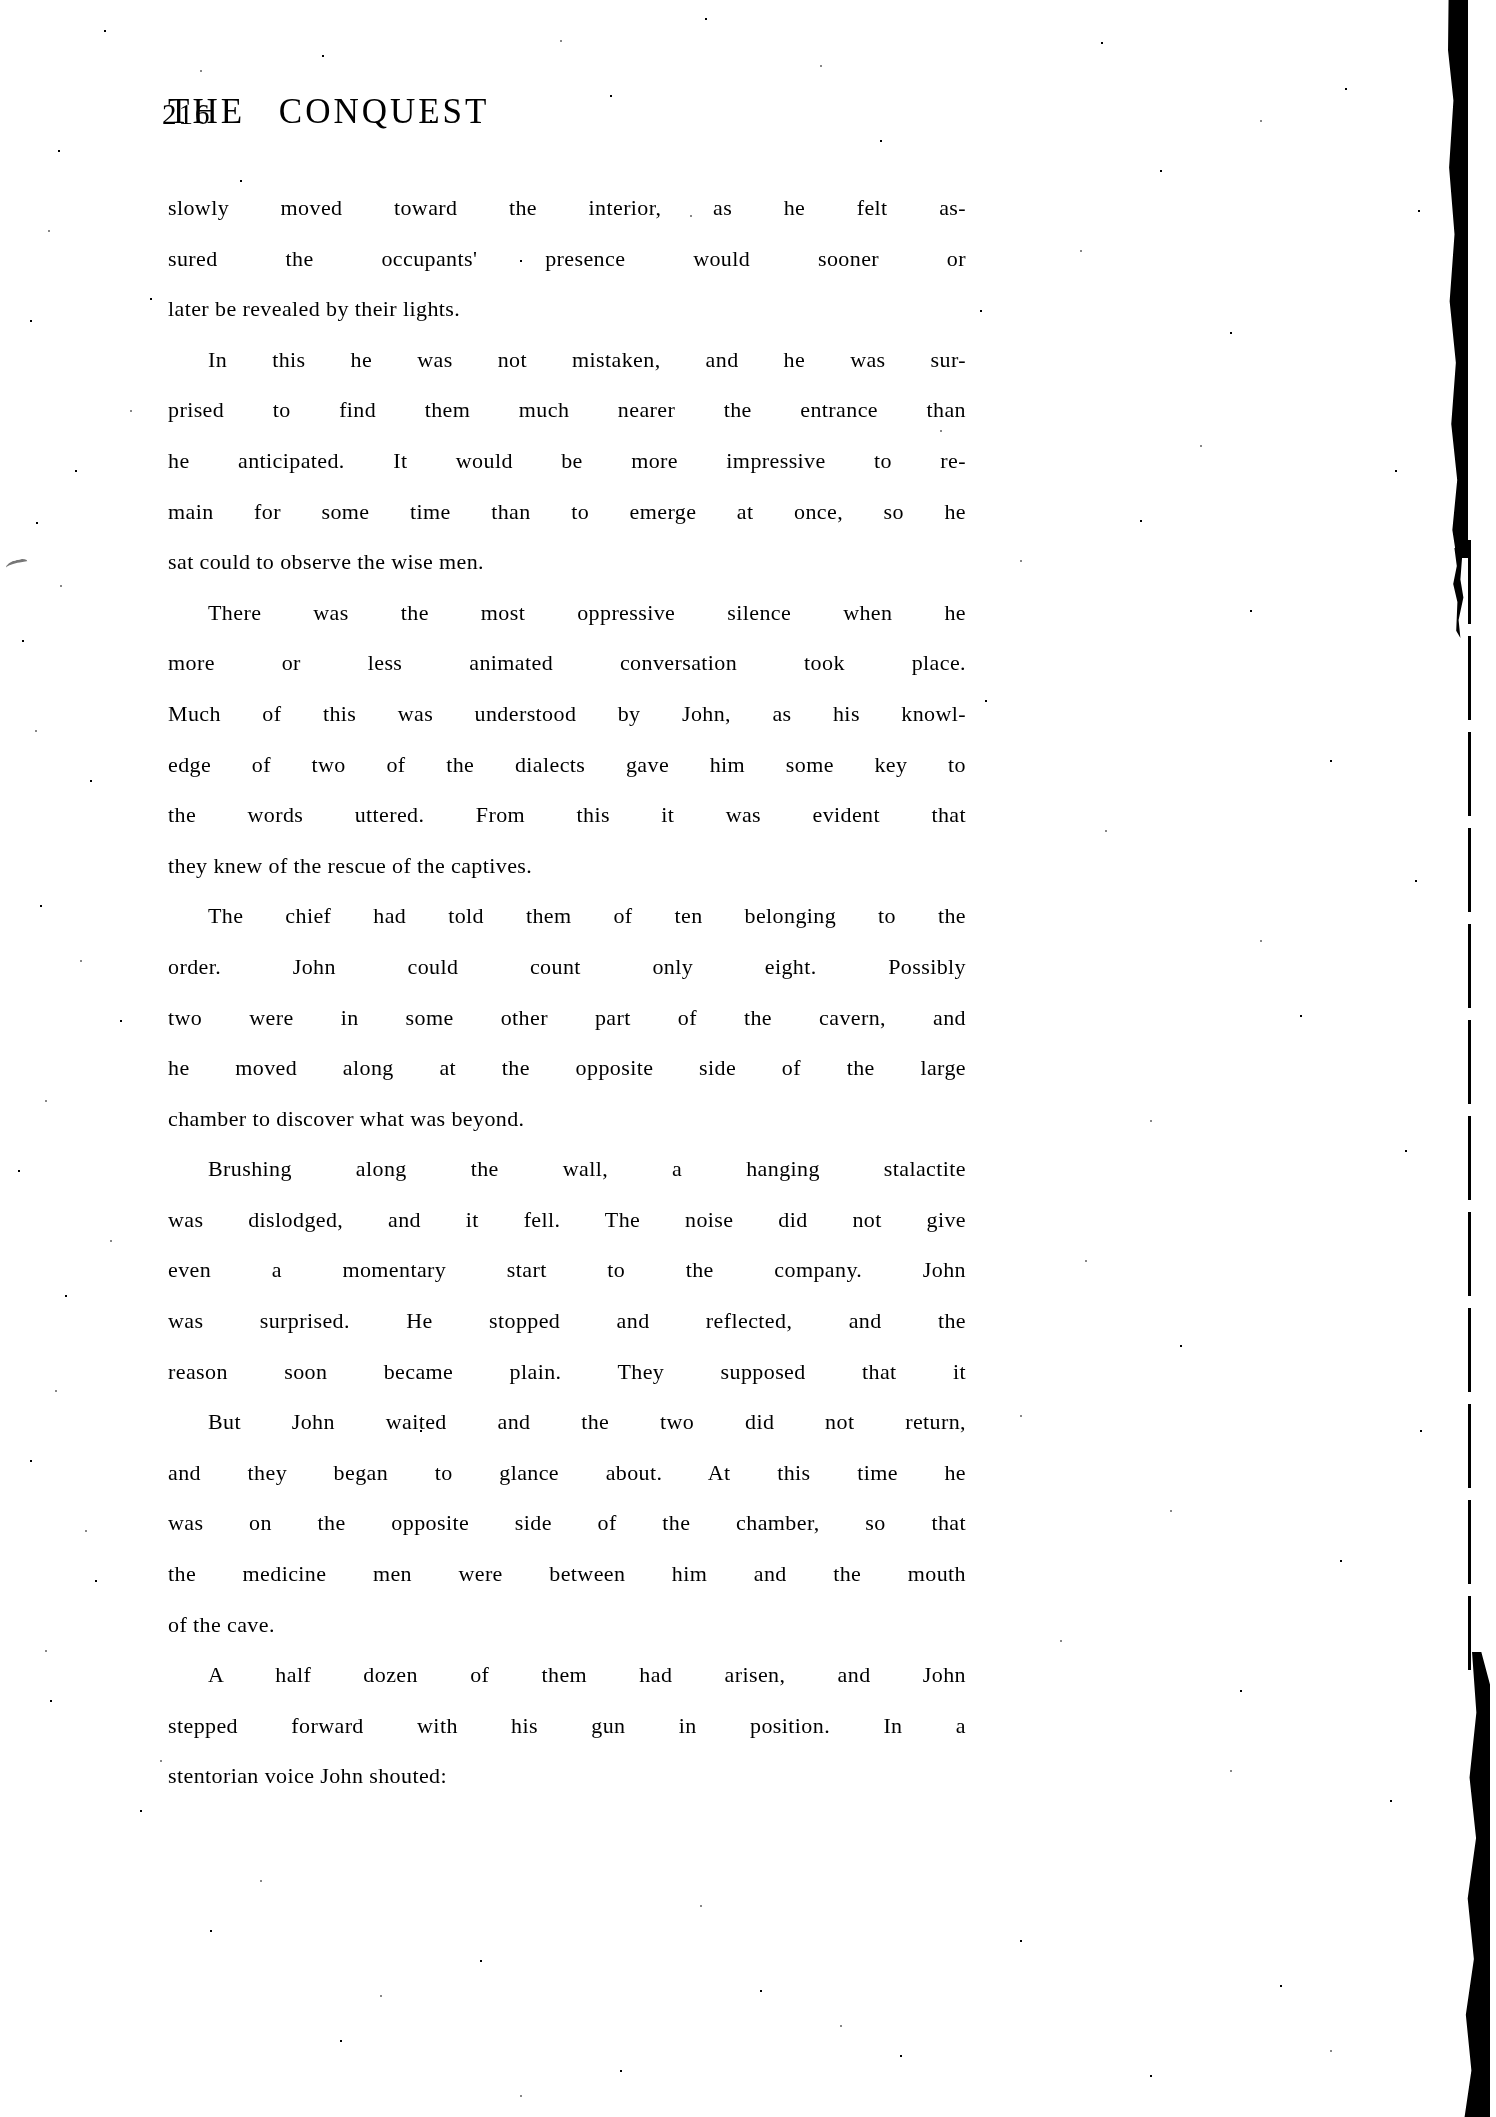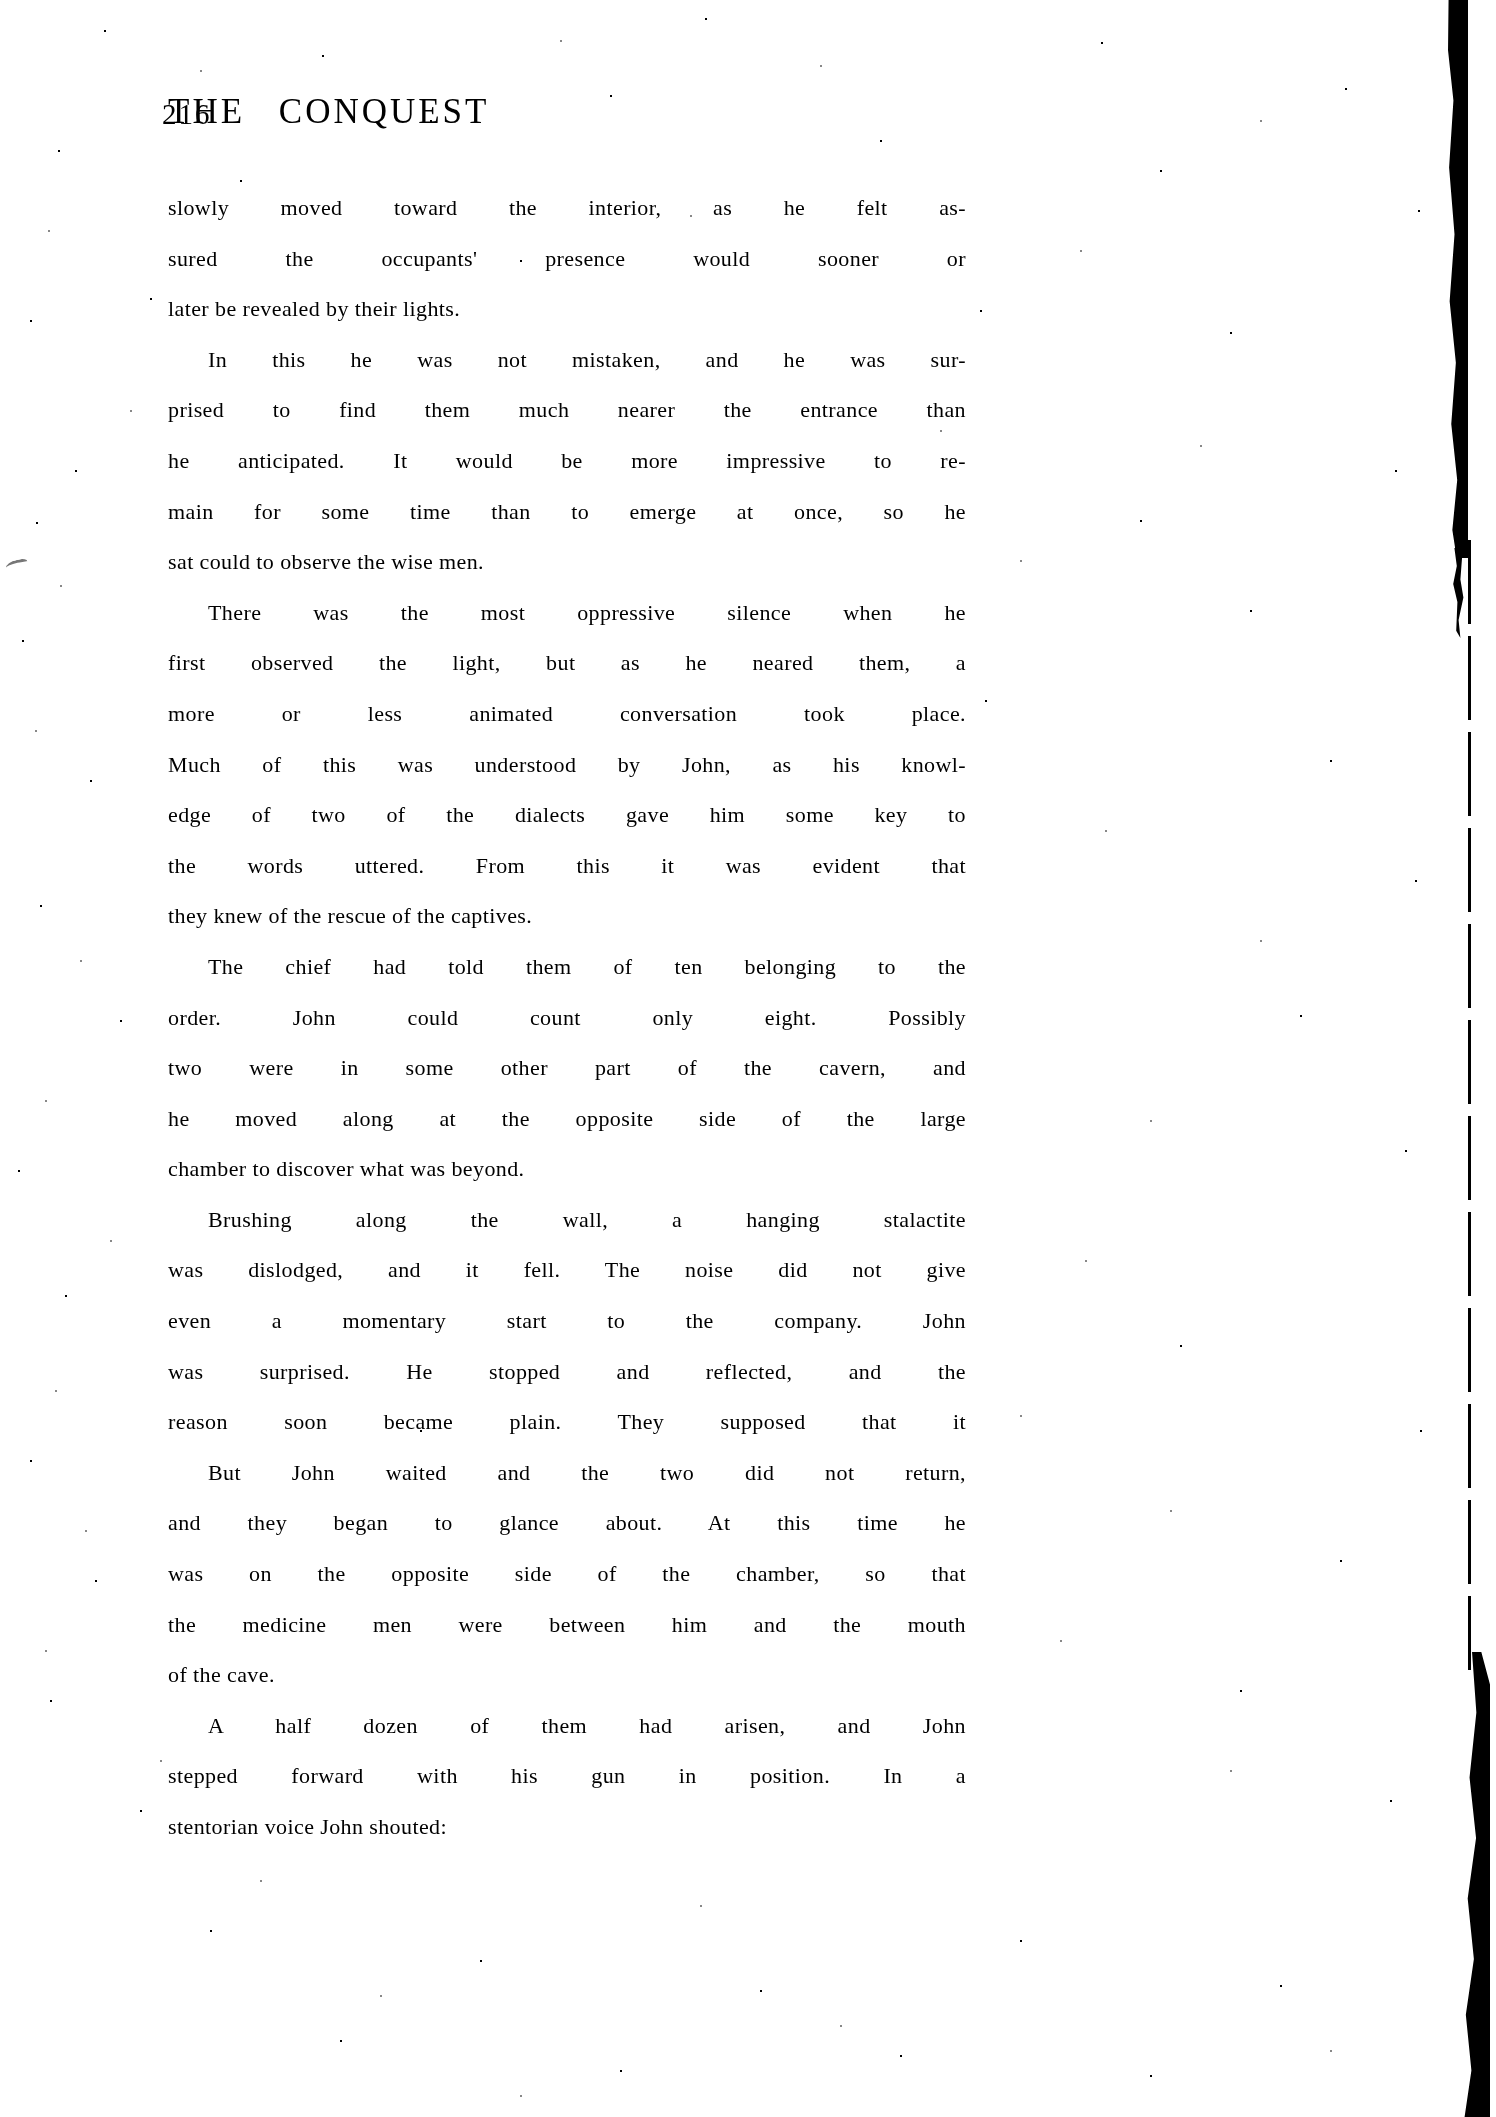--- a/index.html
+++ b/index.html
@@ -115,21 +115,20 @@
   <div class="text-body" id="text-body">
       <div class="line">slowly moved toward the interior, as he felt as-</div>
       <div class="line">sured the occupants' presence would sooner or</div>
       <div class="line para-end">later be revealed by their lights.</div>
       <div class="line para-start">In this he was not mistaken, and he was sur-</div>
       <div class="line">prised to find them much nearer the entrance than</div>
       <div class="line">he anticipated.  It would be more impressive to re-</div>
       <div class="line">main for some time than to emerge at once, so he</div>
       <div class="line para-end">sat could to observe the wise men.</div>
       <div class="line para-start">There was the most oppressive silence when he</div>
-      <div class="line">first observed the light, but as he neared them, a</div>
       <div class="line">more or less animated conversation took place.</div>
       <div class="line">Much of this was understood by John, as his knowl-</div>
       <div class="line">edge of two of the dialects gave him some key to</div>
       <div class="line">the words uttered.  From this it was evident that</div>
       <div class="line para-end">they knew of the rescue of the captives.</div>
       <div class="line para-start">The chief had told them of ten belonging to the</div>
       <div class="line">order.  John could count only eight.  Possibly</div>
       <div class="line">two were in some other part of the cavern, and</div>
       <div class="line">he moved along at the opposite side of the large</div>
       <div class="line para-end">chamber to discover what was beyond.</div>

